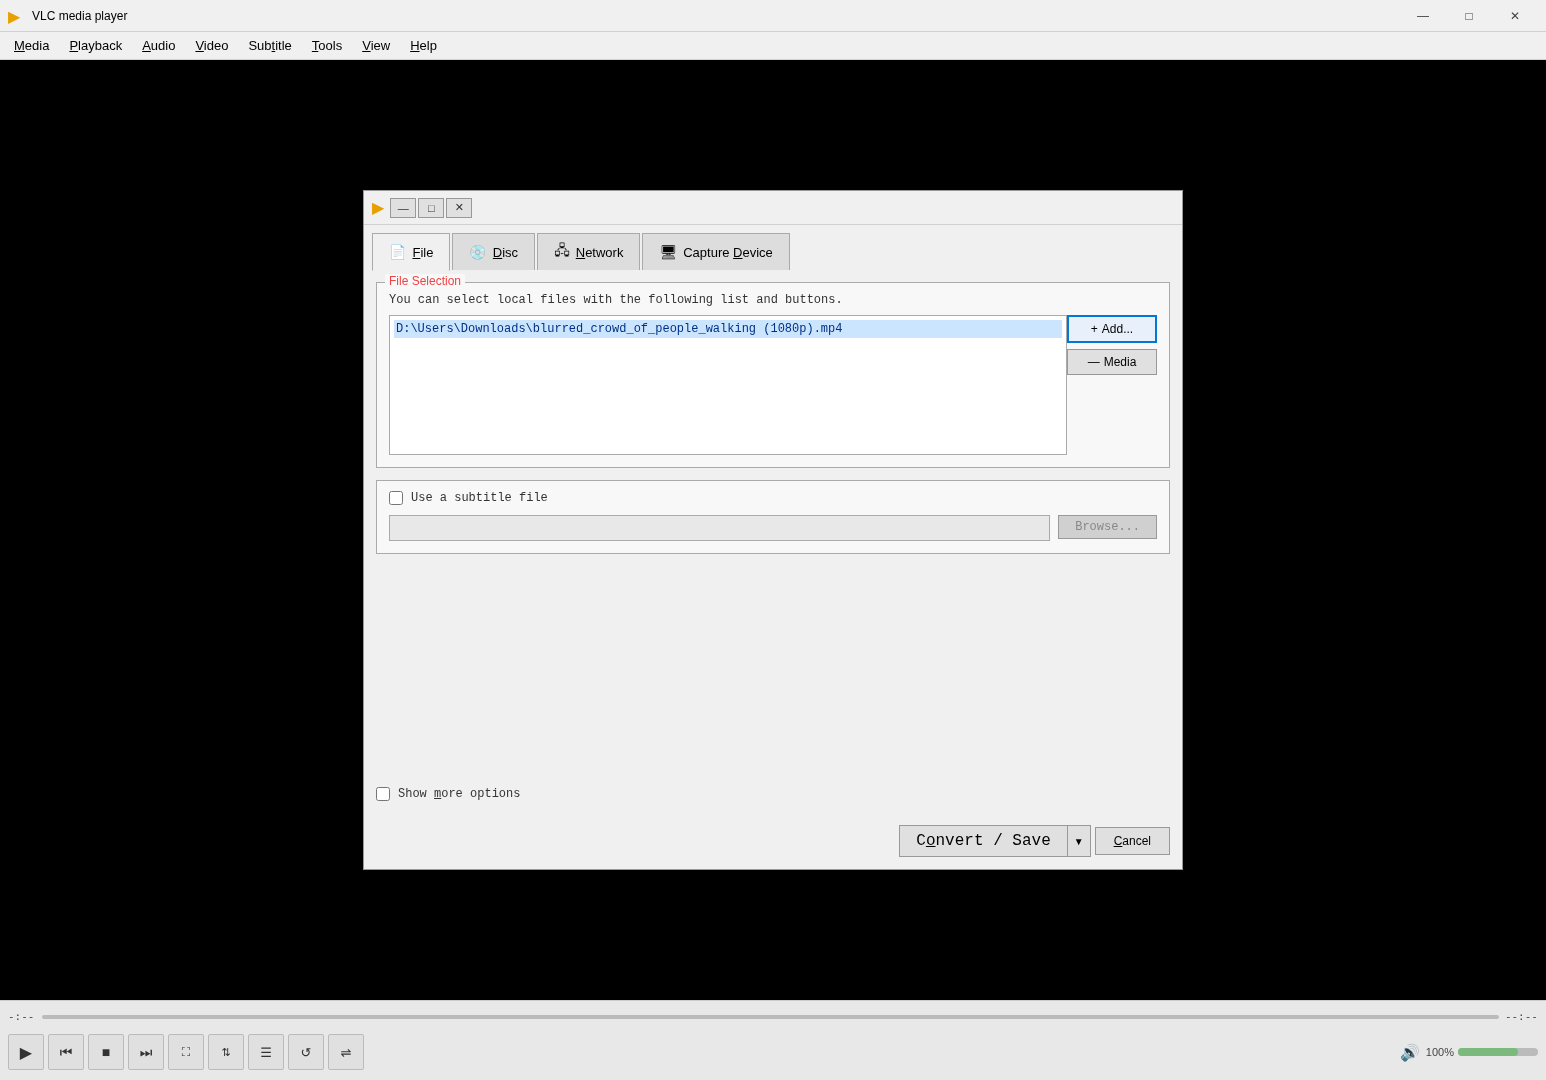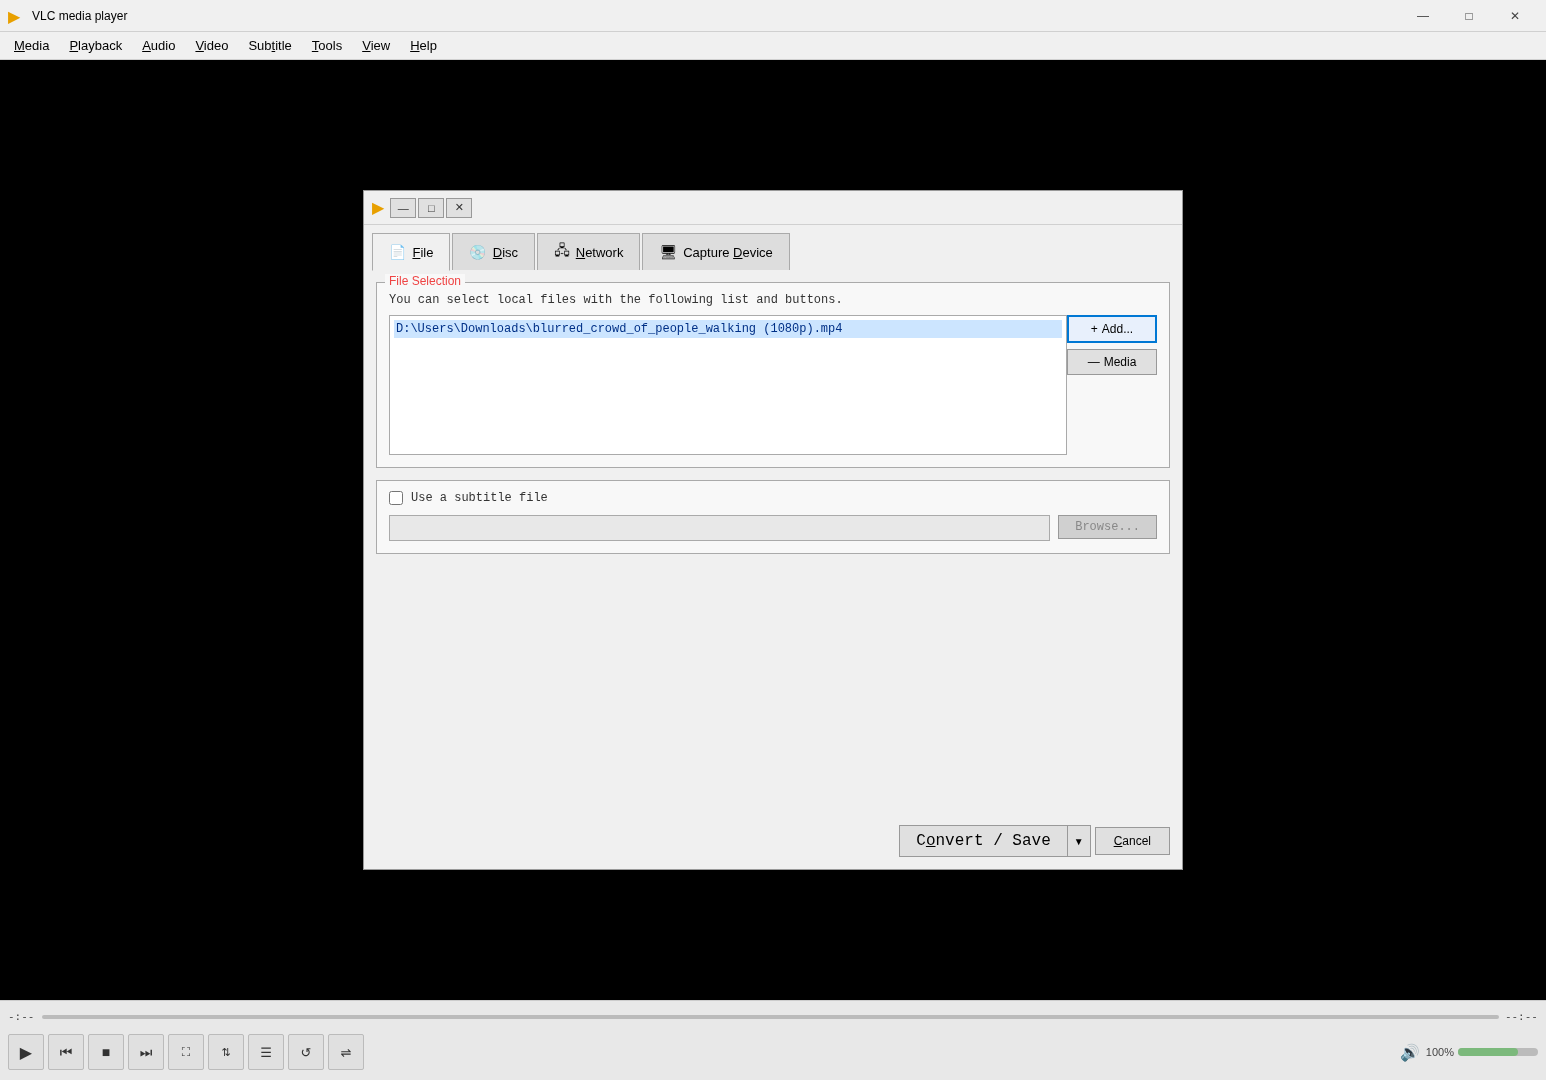--- a/index.html
+++ b/index.html
@@ -513,20 +513,24 @@
             <label class="subtitle-label">Use a subtitle file</label>
           </div>
           <div class="subtitle-row">
             <input type="text" class="subtitle-input" value="" placeholder="" style="">
             <button class="btn-browse" disabled="">Browse...</button>
           </div>
         </div>
 
         <div style="flex:1;"></div>
 
+        <div class="show-more-row">
+          <input type="checkbox" class="show-more-checkbox" style="">
+          <label class="show-more-label">Show <u>m</u>ore options</label>
+        </div>
 
       </div>
 
       <div class="dialog-footer">
         <div class="convert-save-group">
           <button class="btn-convert">C<u>o</u>nvert / Save</button>
           <button class="btn-dropdown">▼</button>
         </div>
         <button class="btn-cancel"><u>C</u>ancel</button>
       </div>

